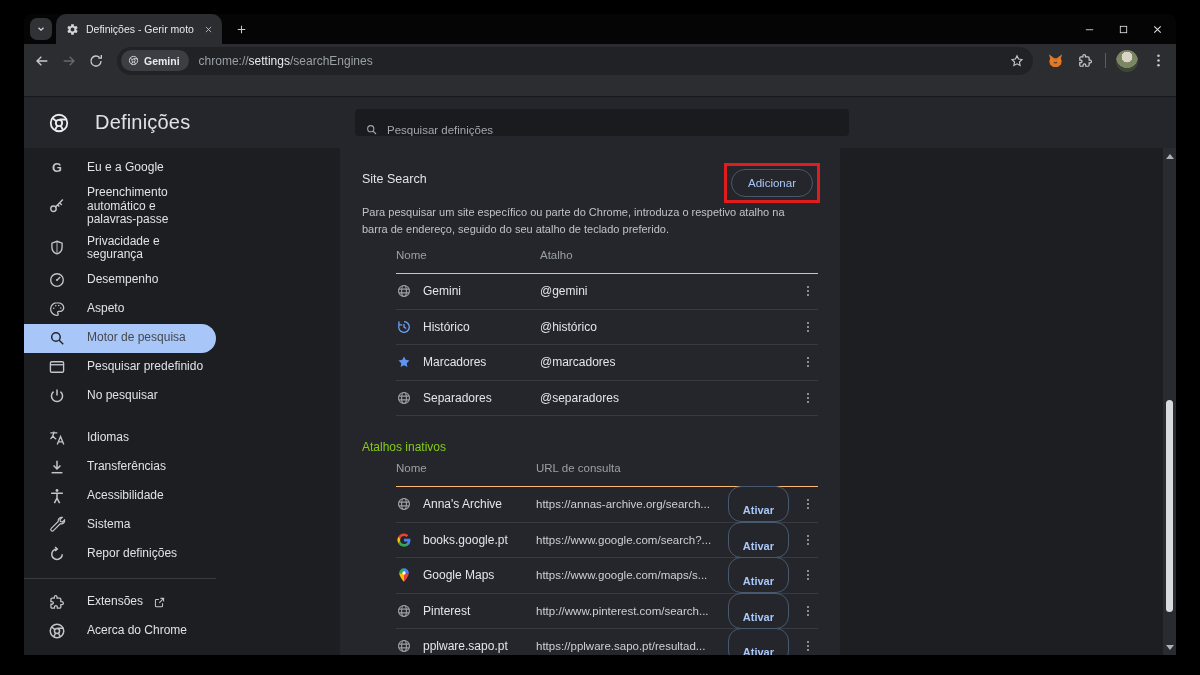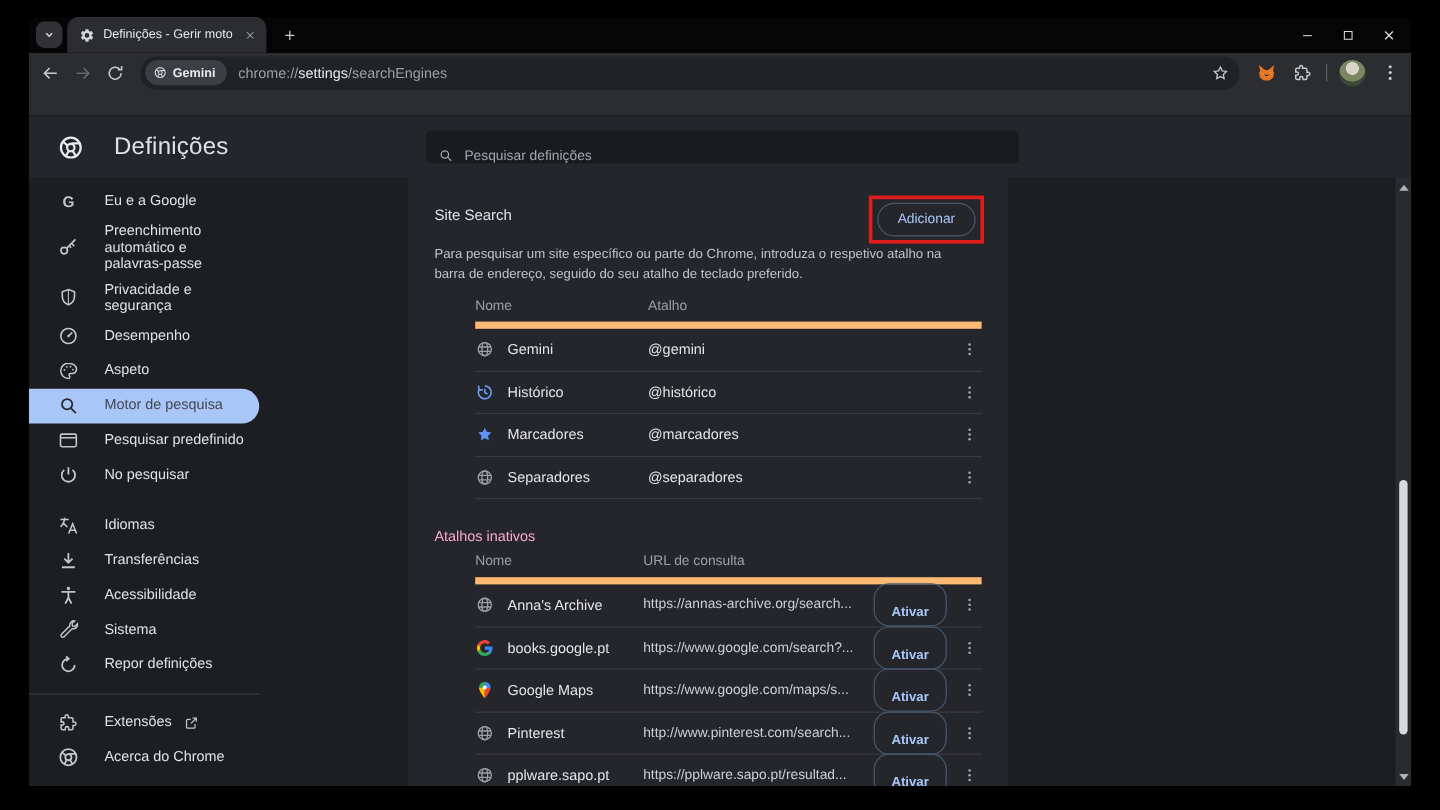--- a/index.html
+++ b/index.html
@@ -84,33 +84,33 @@
   .content{width:500px;background:var(--panel);padding:0 22px;flex:0 0 auto}
   .sec-row{display:flex;justify-content:space-between;align-items:flex-start;padding-top:18px}
   .sec-heading{font-size:12.5px;color:#dfe2e6;padding-top:6px}
   .red-box{border:3px solid var(--red);padding:3px 4px;margin:-3px -2px 0 0}
   .add-btn{height:28px;padding:0 16px;border-radius:14px;border:1px solid #47596e;background:transparent;color:var(--blue);font-size:11.5px;font-weight:500;font-family:inherit}
   .description{max-width:445px;margin-top:1px;font-size:11px;line-height:16.5px;color:#bfc3c8}
 
   .table{margin-left:34px}
   .t1{margin-top:12px}
   .t2{margin-top:8px}
-  .t-head{display:flex;align-items:flex-start;height:25px;padding-bottom:7px;border-bottom:6px solid #fdba74}
+  .t-head{display:flex;align-items:flex-start;height:25px;padding-bottom:7px;border-bottom:1px solid #fdba74}
   .t-head span{font-size:11.5px;color:var(--dim)}
   .t-row{display:flex;align-items:center;height:35.5px;border-bottom:1px solid var(--divider)}
   .c-name{width:144px;display:flex;align-items:center;gap:11px}
   .t2 .c-name,.t2-head .c-name{width:140px}
   .c-name .t-ic{width:16px;height:16px;flex:0 0 auto;color:var(--dim)}
   .c-name .n-label{font-size:12px;color:#e3e5e9;white-space:nowrap}
   .c-val{flex:1;font-size:12px;color:#e3e5e9}
   .c-url{flex:1;font-size:11.5px;color:#ccd0d5;white-space:nowrap;overflow:hidden}
   .kebab{width:20px;height:24px;display:flex;align-items:center;justify-content:center;color:#a6aab0}
   .kebab .ic{width:14px;height:14px}
   .activate-btn{height:26px;padding:17px 14px;margin-right:9px;border-radius:13px;border:1px solid #47596e;background:transparent;color:var(--blue);font-size:11px;font-weight:bold;font-family:inherit}
-  .inactive-heading{margin-top:24px;font-size:12px;color:#f9a8d4}
+  .inactive-heading{margin-top:24px;font-size:12px;color:#84cc16}
 
   
   .scrollbar{position:absolute;right:0;top:51px;bottom:0;width:13px;background:#2a2b30;display:flex;flex-direction:column;align-items:center}
   .sb-arrow{width:13px;height:12px;display:flex;align-items:center;justify-content:center}
   .sb-arrow.up{margin-top:2px}
   .sb-arrow.down{position:absolute;bottom:2px}
   .tri-up{width:0;height:0;border-left:4px solid transparent;border-right:4px solid transparent;border-bottom:5px solid #aeb1b6}
   .tri-down{width:0;height:0;border-left:4px solid transparent;border-right:4px solid transparent;border-top:5px solid #aeb1b6}
   .sb-thumb{position:absolute;left:3px;width:7px;border-radius:4px;background:#d8dadd;top:252px;height:212px}
 

